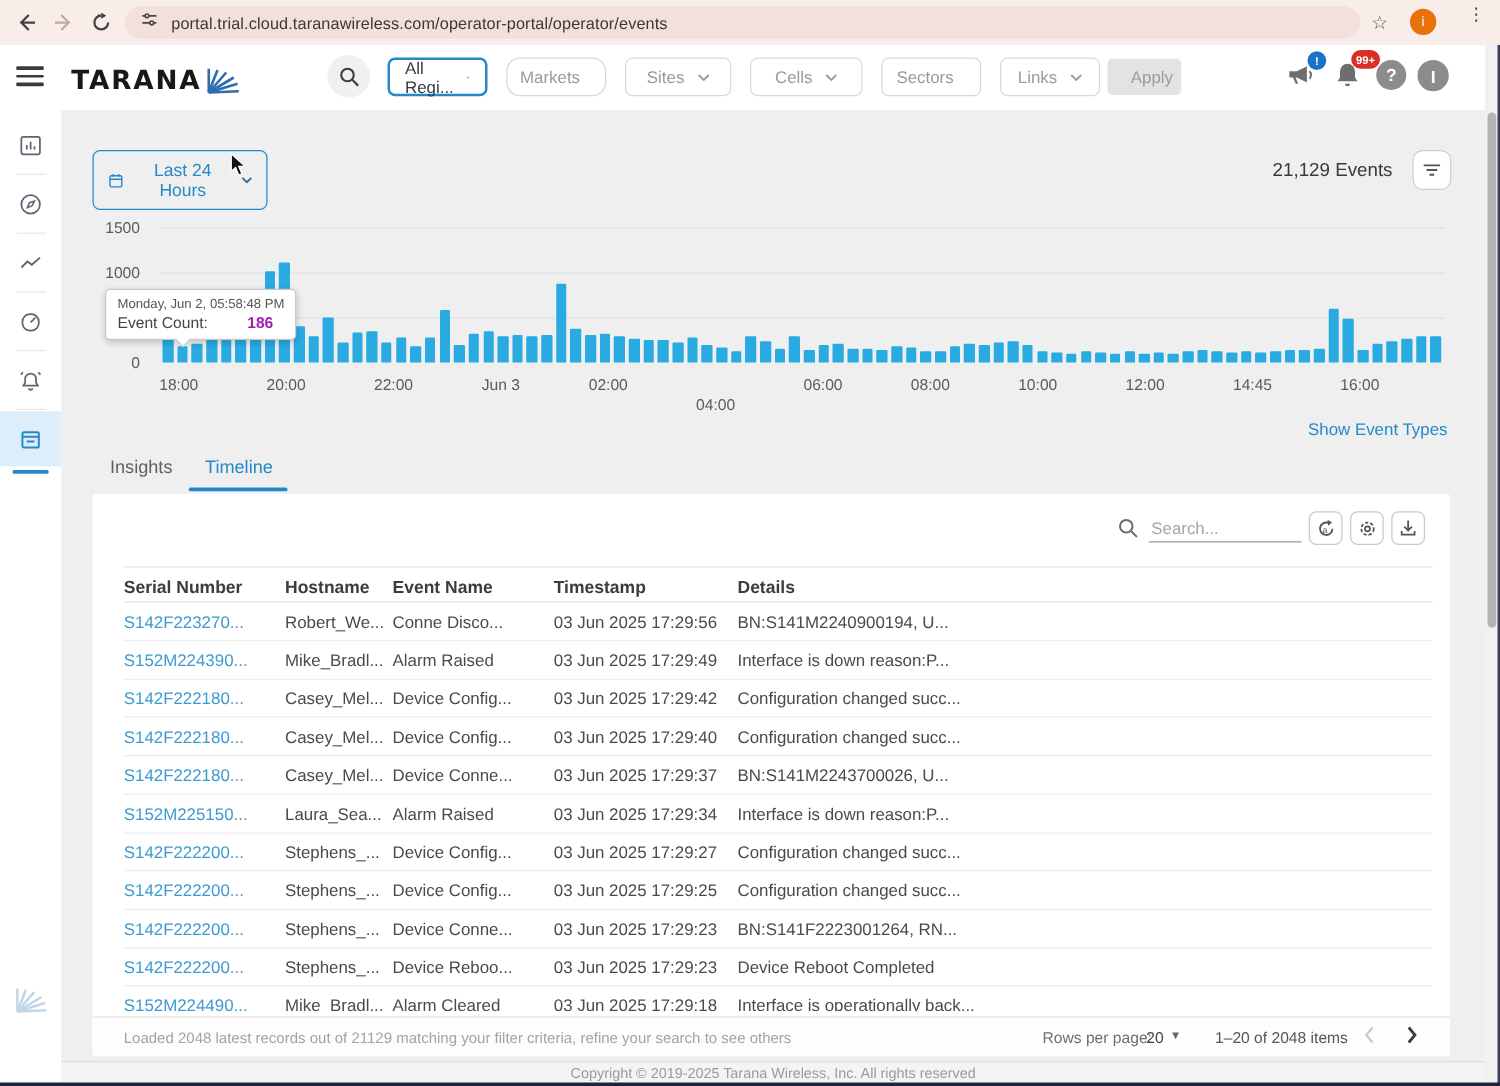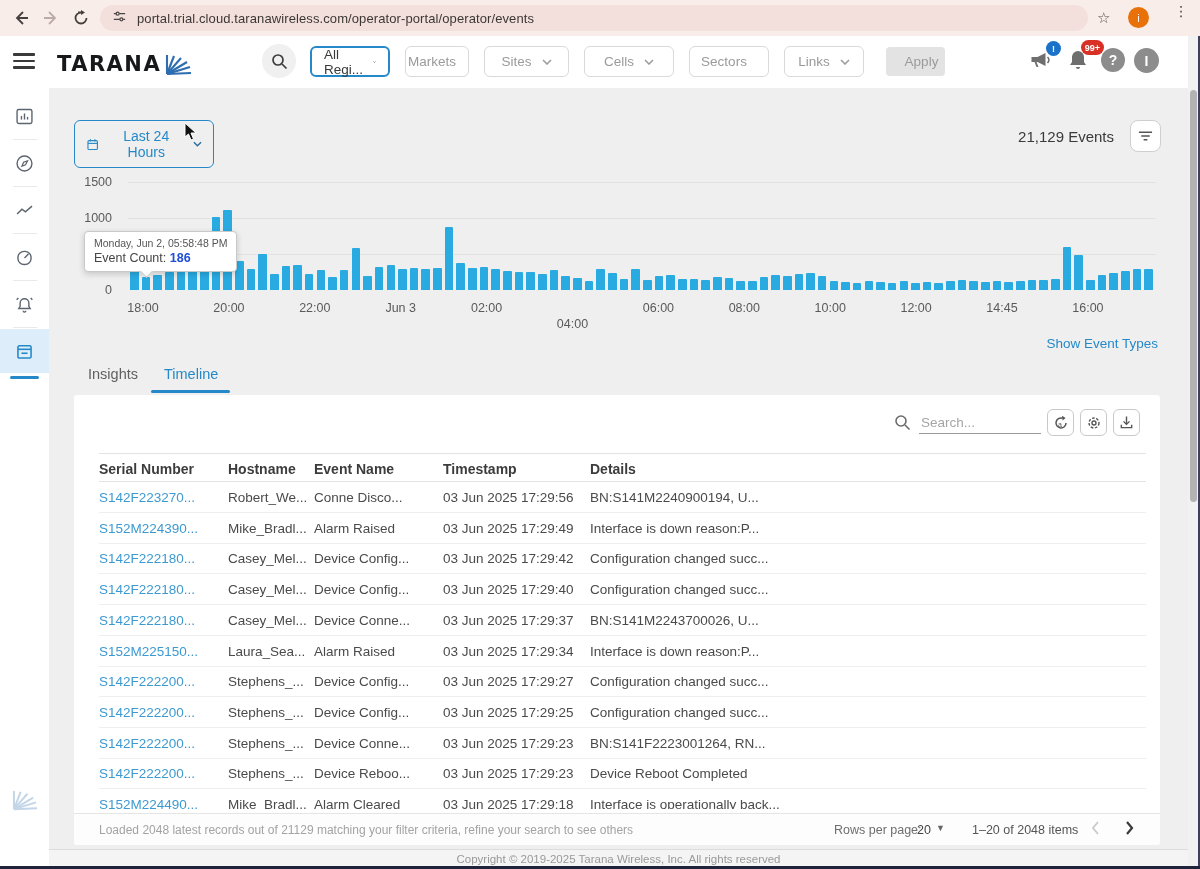--- a/index.html
+++ b/index.html
@@ -48,21 +48,21 @@
 
   
   .grid { position:absolute; left:128px; width:1028px; height:1px; background:#e2e2e2; }
   .ytick { position:absolute; width:36px; text-align:right; font-size:12.5px; color:#5a5a5a; }
   .bars { position:absolute; left:130px; top:182px; width:1026px; height:108px; }
   .bar { position:absolute; bottom:0; width:8.6px; background:#29ABE2; border-radius:1px 1px 0 0; }
   .xtick { position:absolute; top:301px; font-size:12.5px; color:#5a5a5a; transform:translateX(-50%); }
   .tooltip { position:absolute; left:84px; top:231px; background:#fff; border:1px solid #c9c9c9; border-radius:4px; box-shadow:0 2px 6px rgba(0,0,0,.18); padding:5px 9px 6px; z-index:20; white-space:nowrap; }
   .tooltip .t1 { font-size:10.5px; color:#555; margin-bottom:2px; }
   .tooltip .t2 { font-size:12.5px; color:#444; }
-  .tooltip .t2 b { color:#1d4ed8; }
+  .tooltip .t2 b { color:#a21caf;margin-left:28px; }
   .tooltip::after { content:""; position:absolute; left:57px; bottom:-5px; width:8px; height:8px; background:#fff; border-right:1px solid #c9c9c9; border-bottom:1px solid #c9c9c9; transform:rotate(45deg); }
 
   
   .link-blue { color:#2589c9; }
   .show-types { position:absolute; right:42px; top:336px; font-size:13.5px; }
   .tab { position:absolute; top:366px; font-size:14.5px; color:#5f5f5f; }
   .tab.sel { color:#2589c9; }
   .tab-underline { position:absolute; left:151px; top:390px; width:79px; height:3px; background:#2589c9; border-radius:2px; }
 
   
@@ -155,21 +155,21 @@
       <line x1="11" y1="11" x2="15.5" y2="15.5" stroke="#3d3d3d" stroke-width="1.7"></line>
     </svg>
 </div>
 <div class="filter-bar">
     <div class="pill active" style="width: 80px;">
       <span>All Regi...</span>
       <svg width="10" height="6" viewBox="0 0 10 6">
         <polyline points="1,1 5,5 9,1" fill="none" stroke="currentColor" stroke-width="1.5"></polyline>
       </svg>
     </div>
-    <div class="pill" style="width: 64px;">
+    <div class="pill" style="width: 80px; border-radius: 11px;">
       <span>Markets</span>
       <svg width="10" height="6" viewBox="0 0 10 6">
         <polyline points="1,1 5,5 9,1" fill="none" stroke="currentColor" stroke-width="1.5"></polyline>
       </svg>
     </div>
     <div class="pill" style="width: 85px;">
       <span>Sites</span>
       <svg width="10" height="6" viewBox="0 0 10 6">
         <polyline points="1,1 5,5 9,1" fill="none" stroke="currentColor" stroke-width="1.5"></polyline>
       </svg>

